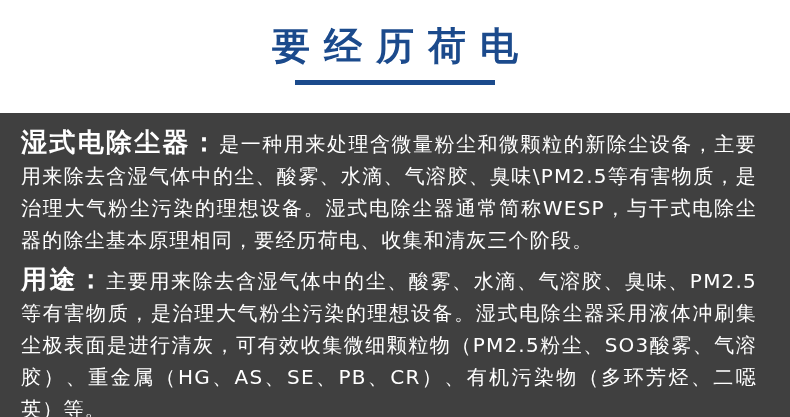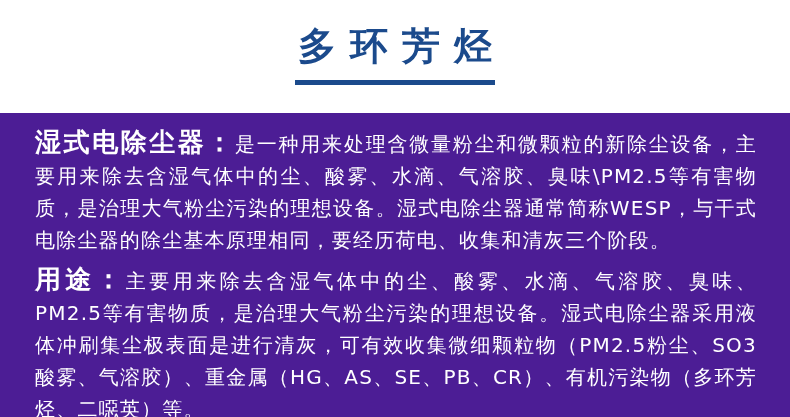--- a/index.html
+++ b/index.html
@@ -37,24 +37,24 @@
     height: 5px;
     background: #1b4a8c;
     margin: 12px auto 0 auto;
   }
   .panel {
     position: absolute;
     top: 113px;
     left: 0;
     right: 0;
     bottom: 0;
-    background: #4c1d95;
+    background: #404040;
     color: #ffffff;
     box-sizing: border-box;
-    padding: 13px 33px 0 35px;
+    padding: 13px 33px 0 21px;
   }
   .panel p {
     margin: 0;
     font-size: 20px;
     line-height: 32px;
     letter-spacing: 1.2px;
     text-align: justify;
   }
   .panel p.second {
     margin-top: 7px;
@@ -64,21 +64,21 @@
     font-weight: bold;
     letter-spacing: 2px;
   }
 </style>
 </head>
 <body>
 
 <div class="page">
 
   <div class="header">
-    <div class="page-title">多环芳烃</div>
+    <div class="page-title">要经历荷电</div>
     <div class="title-underline"></div>
   </div>
 
   <div class="panel">
     <p>
       <span class="lead">湿式电除尘器：</span><span>是一种用来处理含微量粉尘和微颗粒的新除尘设备，主要用来除去含湿气体中的尘、酸雾、水滴、气溶胶、臭味\PM2.5等有害物质，是治理大气粉尘污染的理想设备。湿式电除尘器通常简称WESP，与干式电除尘器的除尘基本原理相同，要经历荷电、收集和清灰三个阶段。</span>
     </p>
     <p class="second">
       <span class="lead">用途：</span><span>主要用来除去含湿气体中的尘、酸雾、水滴、气溶胶、臭味、PM2.5等有害物质，是治理大气粉尘污染的理想设备。湿式电除尘器采用液体冲刷集尘极表面是进行清灰，可有效收集微细颗粒物（PM2.5粉尘、SO3酸雾、气溶胶）、重金属（HG、AS、SE、PB、CR）、有机污染物（多环芳烃、二噁英）等。</span>
     </p>

